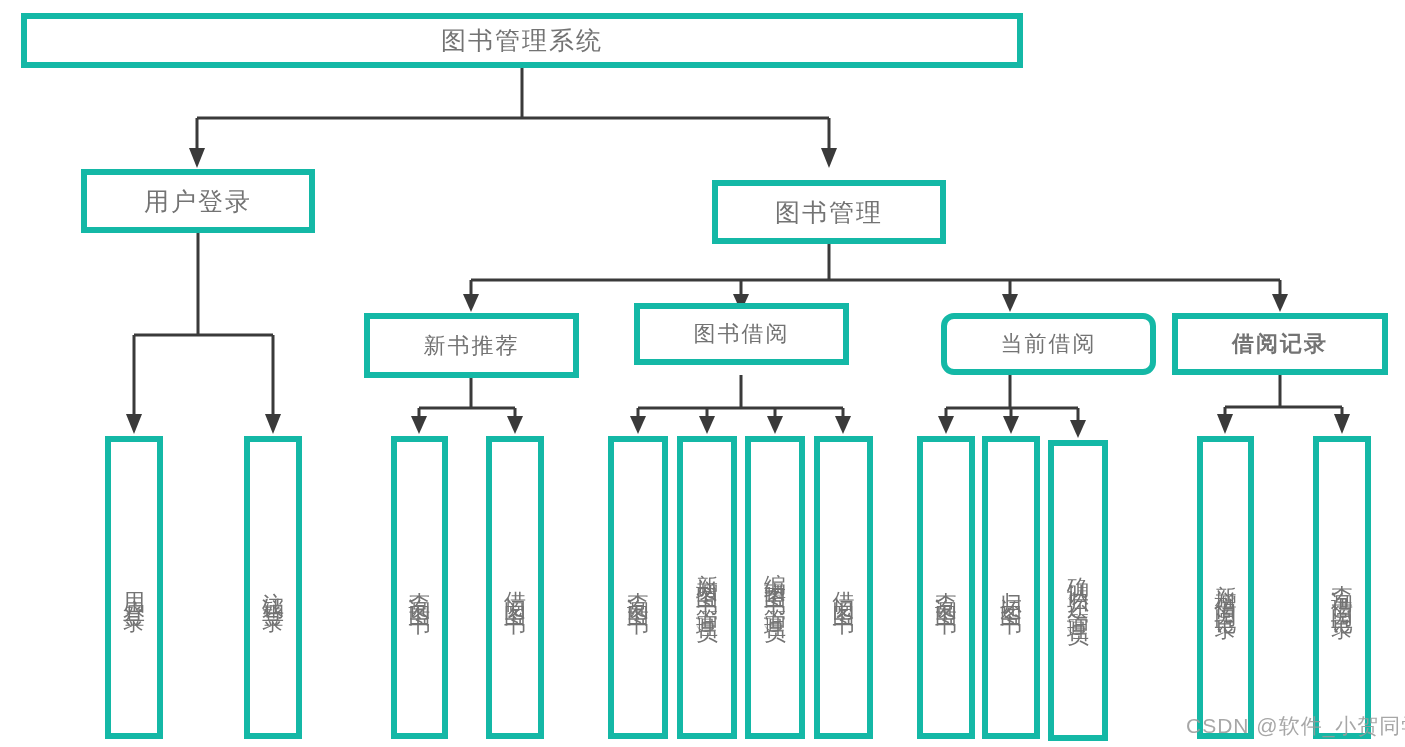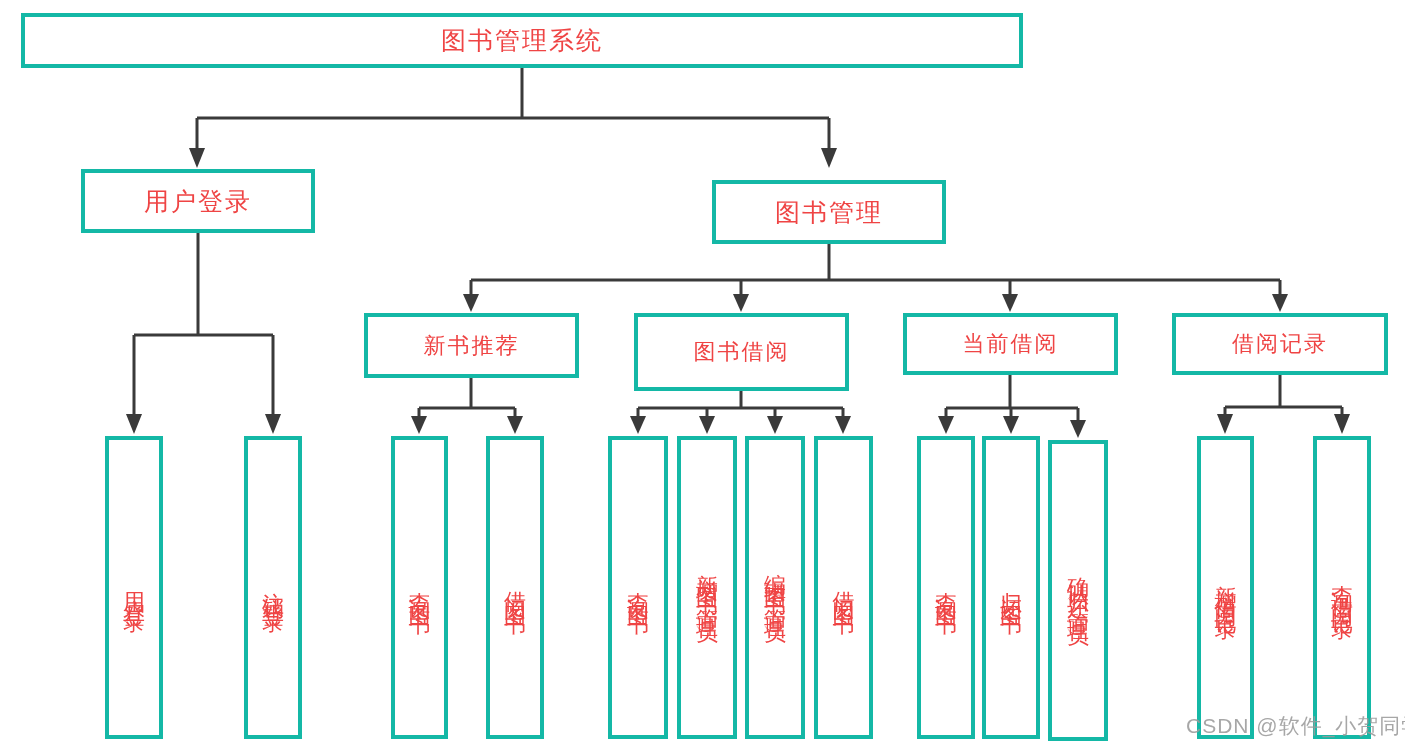--- a/index.html
+++ b/index.html
@@ -6,26 +6,26 @@
   #canvas{
     position:relative;
     width:1405px;height:747px;
     background:#ffffff;
     font-family:"Liberation Sans","DejaVu Sans",sans-serif;
     overflow:hidden;
   }
   .node{
     position:absolute;
     box-sizing:border-box;
-    border:4px solid #14b8a6;
+    border:6px solid #14b8a6;
     background:#ffffff;
     display:flex;
     align-items:center;
     justify-content:center;
-    color:#ef4444;
+    color:#737373;
     z-index:2;
   }
   .lvl1{font-size:25px;letter-spacing:2px;}
   .lvl2{font-size:25px;letter-spacing:2px;}
   .lvl3{font-size:22px;letter-spacing:2px;}
   .leaf{
     top:436px;
     height:303px;
     width:58px;
   }
@@ -111,27 +111,27 @@
   <div class="node lvl2" style="left:81px;top:169px;width:234px;height:64px;">
     <span>用户登录</span>
   </div>
   <div class="node lvl2" style="left:712px;top:169px;width:234px;height:64px;margin-top:11px;">
     <span>图书管理</span>
   </div>
 
   <div class="node lvl3" style="left:364px;top:313px;width:215px;height:65px;">
     <span>新书推荐</span>
   </div>
-  <div class="node lvl3" style="left:634px;top:313px;width:215px;height:78px;">
+  <div class="node lvl3" style="left:634px;top:303px;width:215px;height:62px;">
     <span>图书借阅</span>
   </div>
-  <div class="node lvl3" style="left:903px;top:313px;width:215px;height:62px;">
+  <div class="node lvl3" style="left:941px;top:313px;width:215px;height:62px;border-radius:13px;">
     <span>当前借阅</span>
   </div>
-  <div class="node lvl3" style="left:1172px;top:313px;width:216px;height:62px;">
+  <div class="node lvl3" style="left:1172px;top:313px;width:216px;height:62px;font-weight:bold;">
     <span>借阅记录</span>
   </div>
 
   <div class="node leaf" style="left:105px;">
     <span class="vtxt">用户登录</span>
   </div>
   <div class="node leaf" style="left:244px;">
     <span class="vtxt">注销登录</span>
   </div>
 

